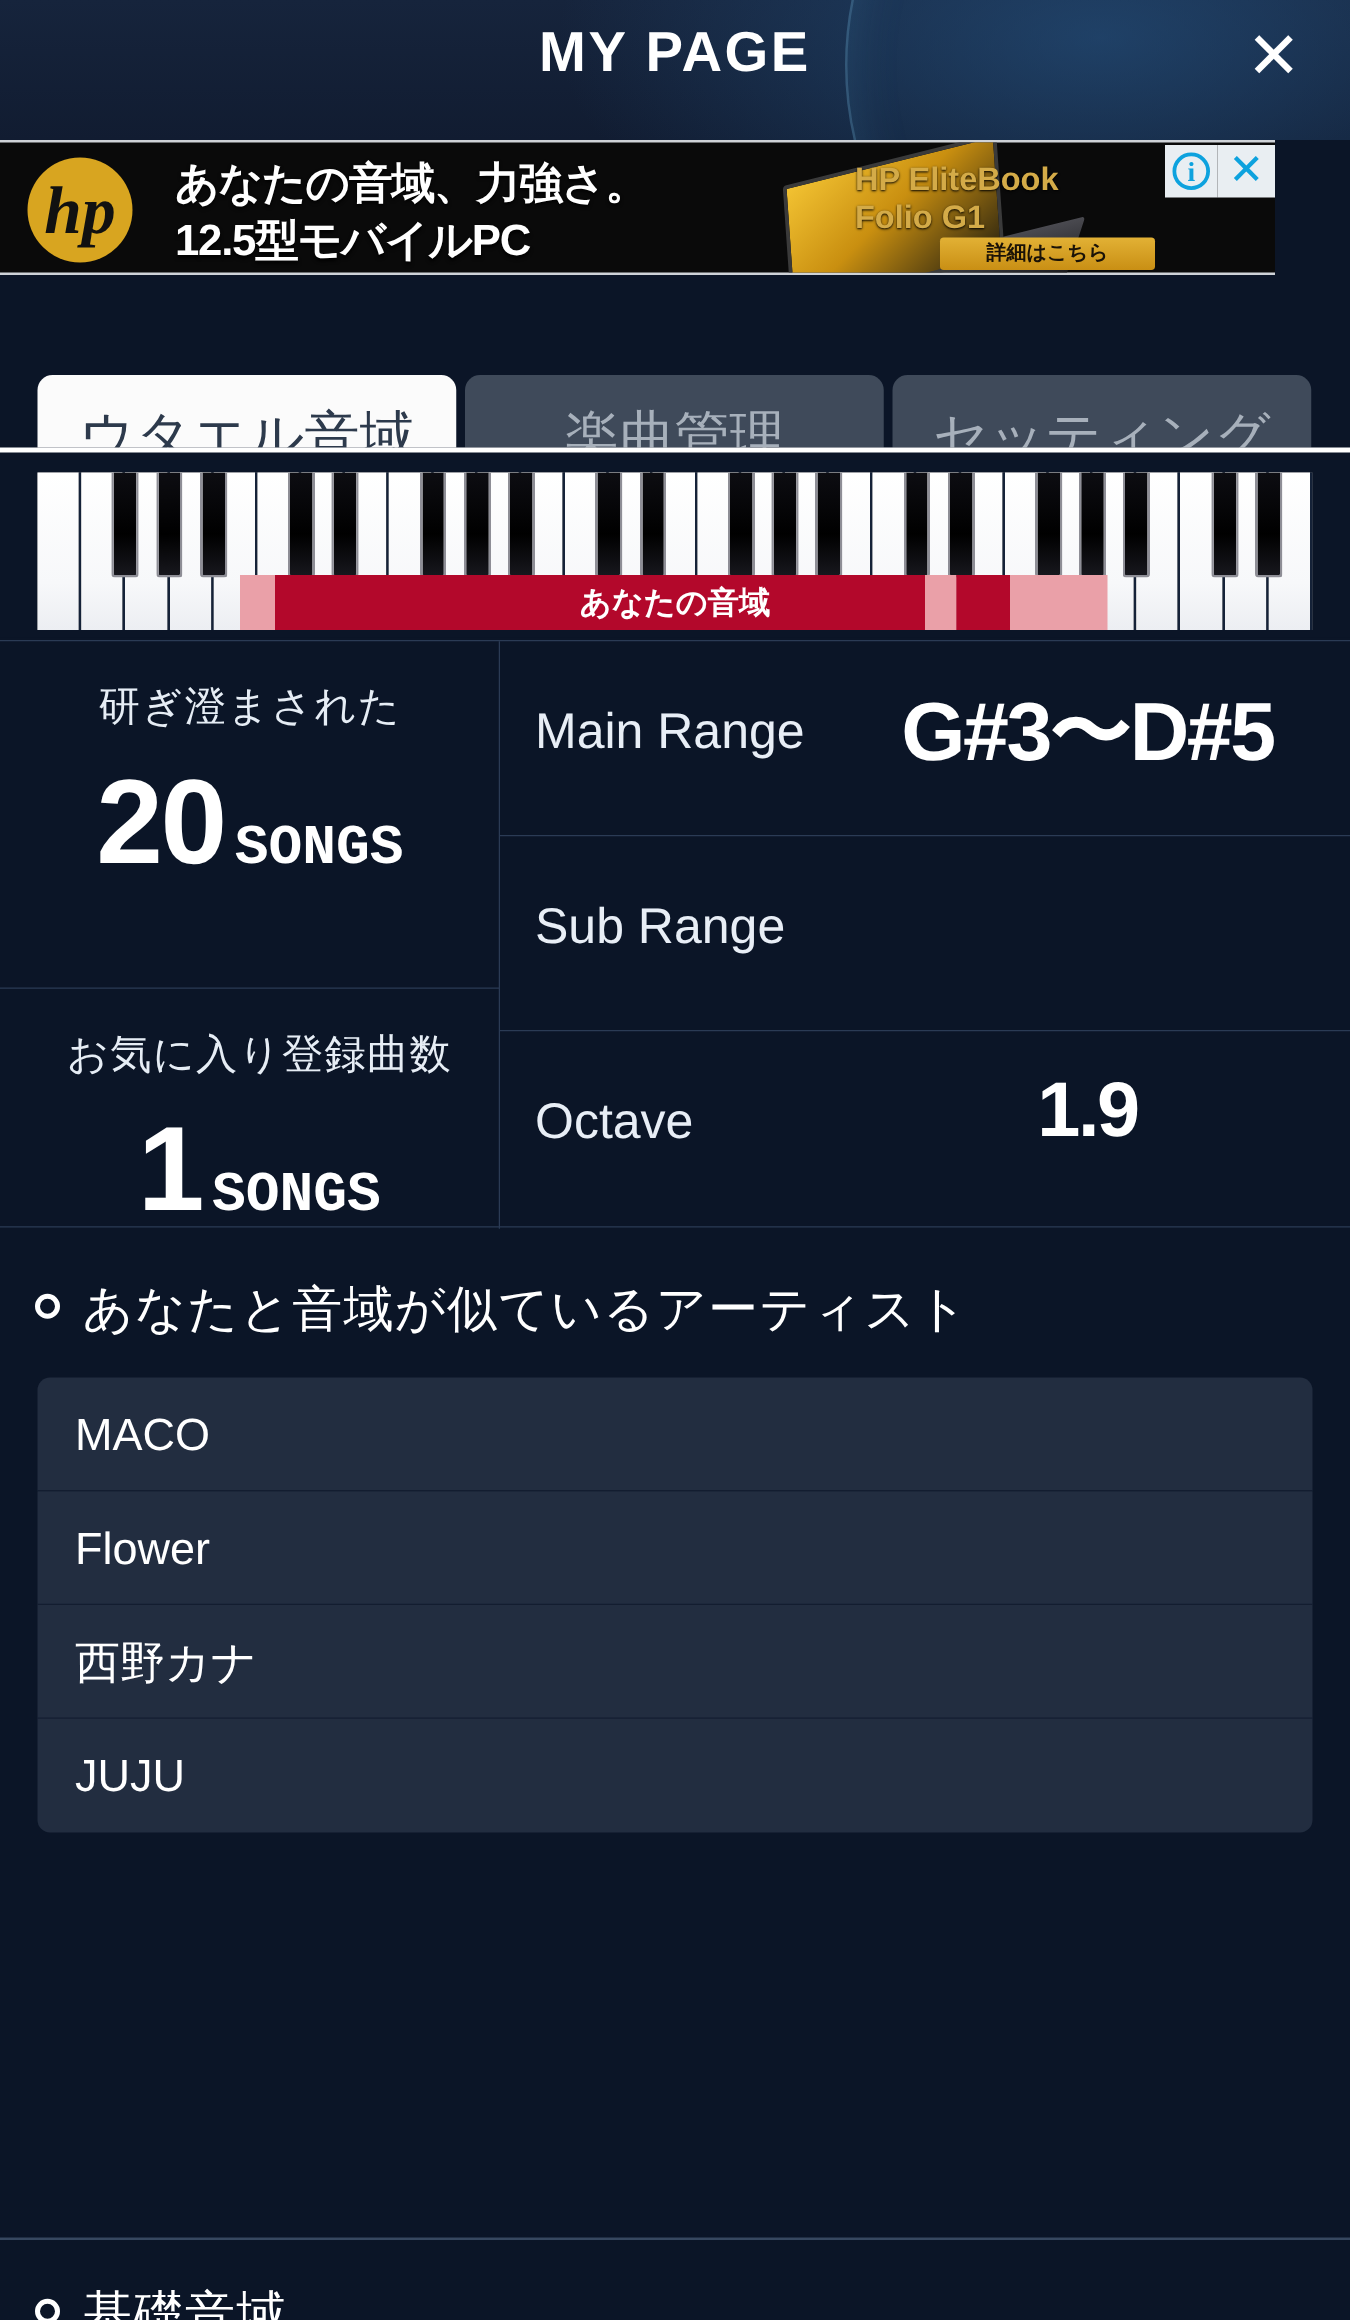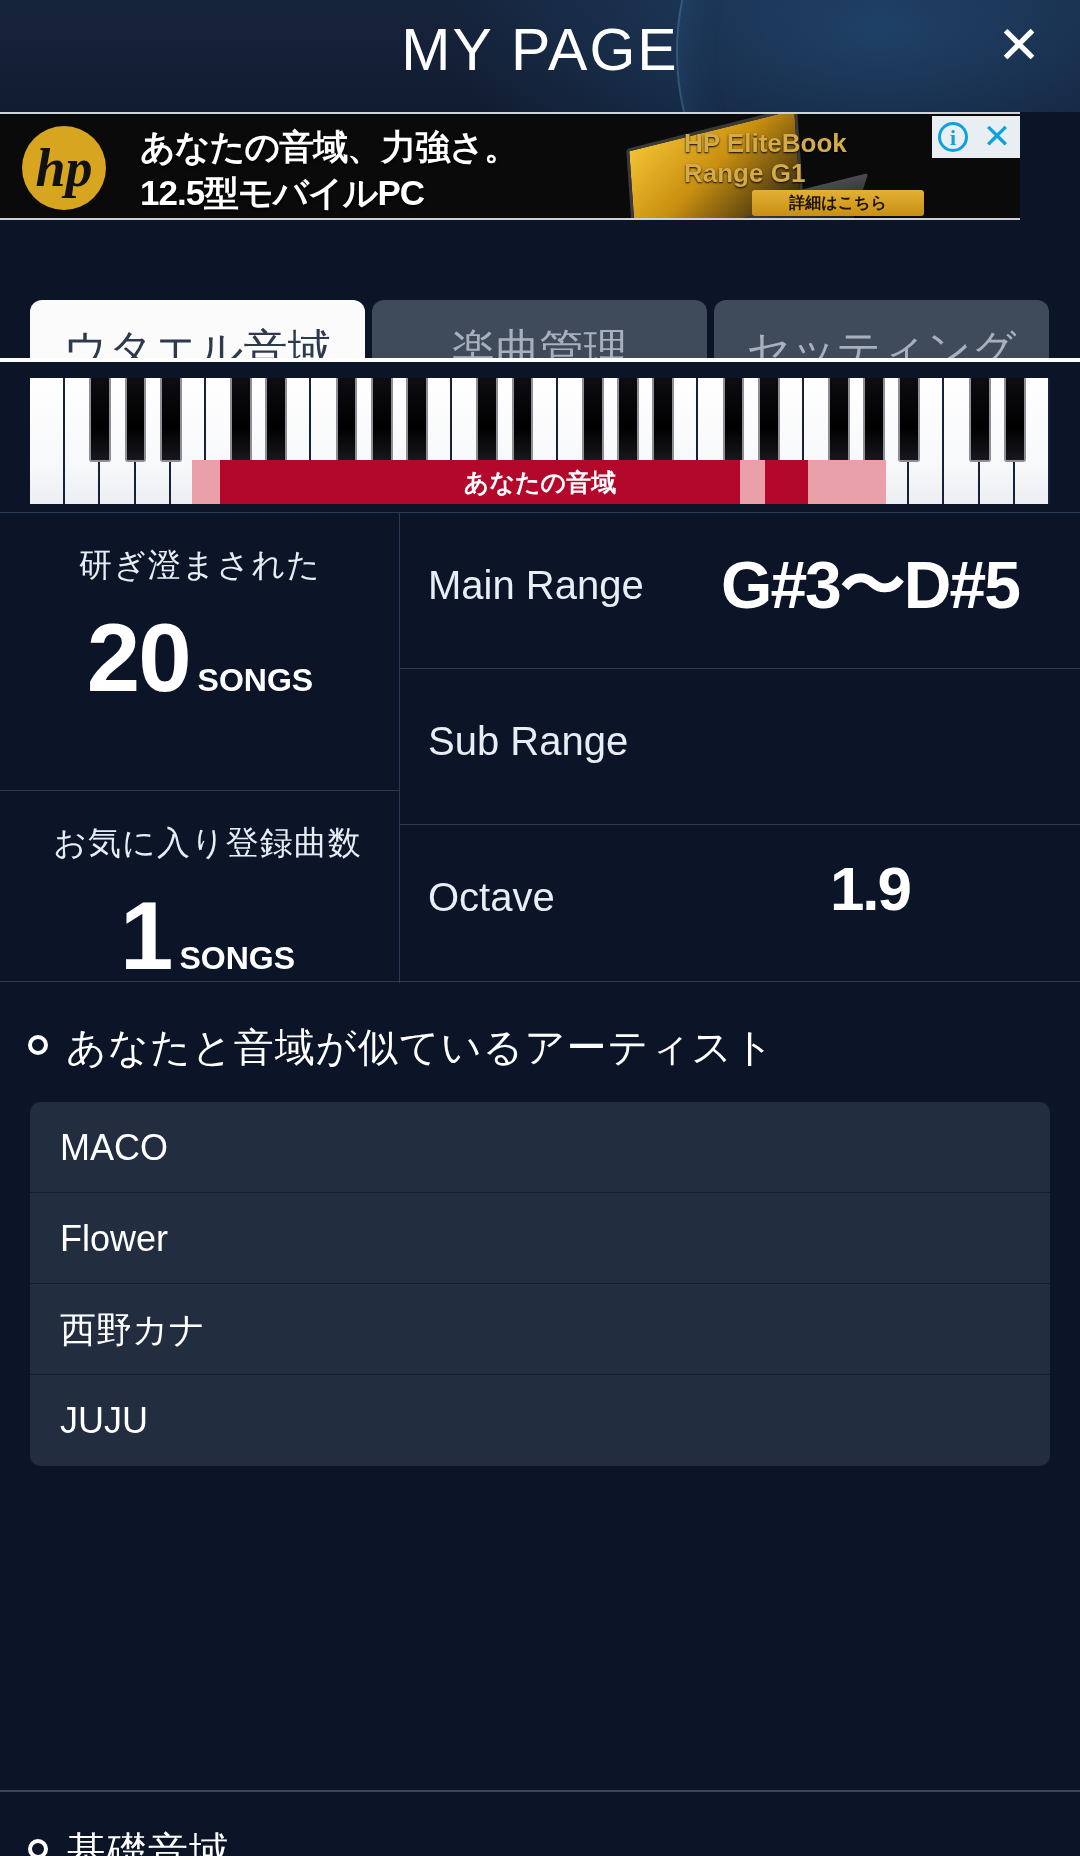--- a/index.html
+++ b/index.html
@@ -39,23 +39,23 @@
     border-radius:50%;
     border:2px solid rgba(120,190,230,0.28);
     box-shadow: 0 0 40px rgba(90,170,220,0.18) inset;
   }
   .header-title {
     position: absolute;
     left: 0; top: 16px;
     width: 1080px;
     text-align: center;
     color: #ffffff;
-    font-size: 59px;
+    font-size: 45px;
     letter-spacing: 2px;
-    font-weight: 400;
+    font-weight: 700;
     z-index: 2;
   }
   .header-close {
     position: absolute;
     right: 28px; top: 14px;
     width: 66px; height: 66px;
     color: #ffffff;
     font-size: 52px;
     line-height: 62px;
     text-align: center;
@@ -296,24 +296,25 @@
   }
   .stat-value {
     color: #ffffff;
     font-weight: bold;
     font-size: 96px;
     line-height: 96px;
     padding-top: 22px;
     letter-spacing: -2px;
   }
   .stat-unit {
-    font-size: 32px;
+    font-size: 45px;
     font-weight: bold;
     letter-spacing: 0px;
     padding-left: 8px;
+    font-family: Liberation Mono, monospace;
   }
 
   .stats-right {
     position: absolute;
     left: 400px; top: 0;
     width: 680px; height: 470px;
   }
   .range-row {
     position: absolute;
     left: 0; width: 680px;
@@ -404,21 +405,21 @@
     <div class="ad-laptop">
       <div class="ad-base"></div>
       <div class="ad-screen"></div>
     </div>
     <div class="ad-copy">
       <div>あなたの音域、力強さ。</div>
       <div>12.5型モバイルPC</div>
     </div>
     <div class="ad-product">
       <div>HP EliteBook</div>
-      <div>Range G1</div>
+      <div>Folio G1</div>
     </div>
     <div class="ad-cta">詳細はこちら</div>
     <div class="ad-info">
       <div class="ad-info-glyph">i</div>
     </div>
     <div class="ad-close">✕</div>
   </div>
 
   <div class="tabs">
     <div class="tab t0 active">ウタエル音域</div>

